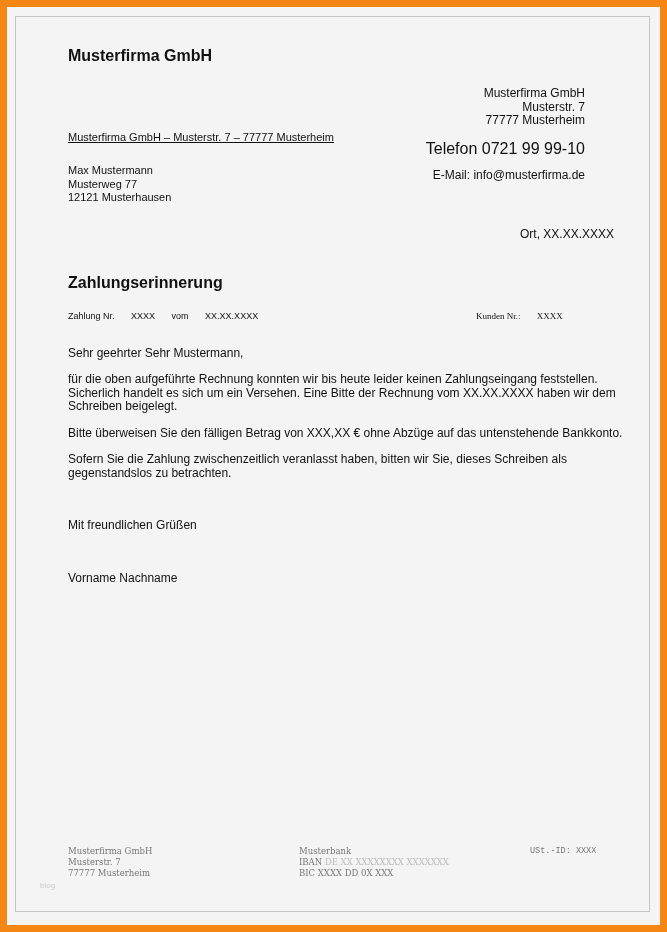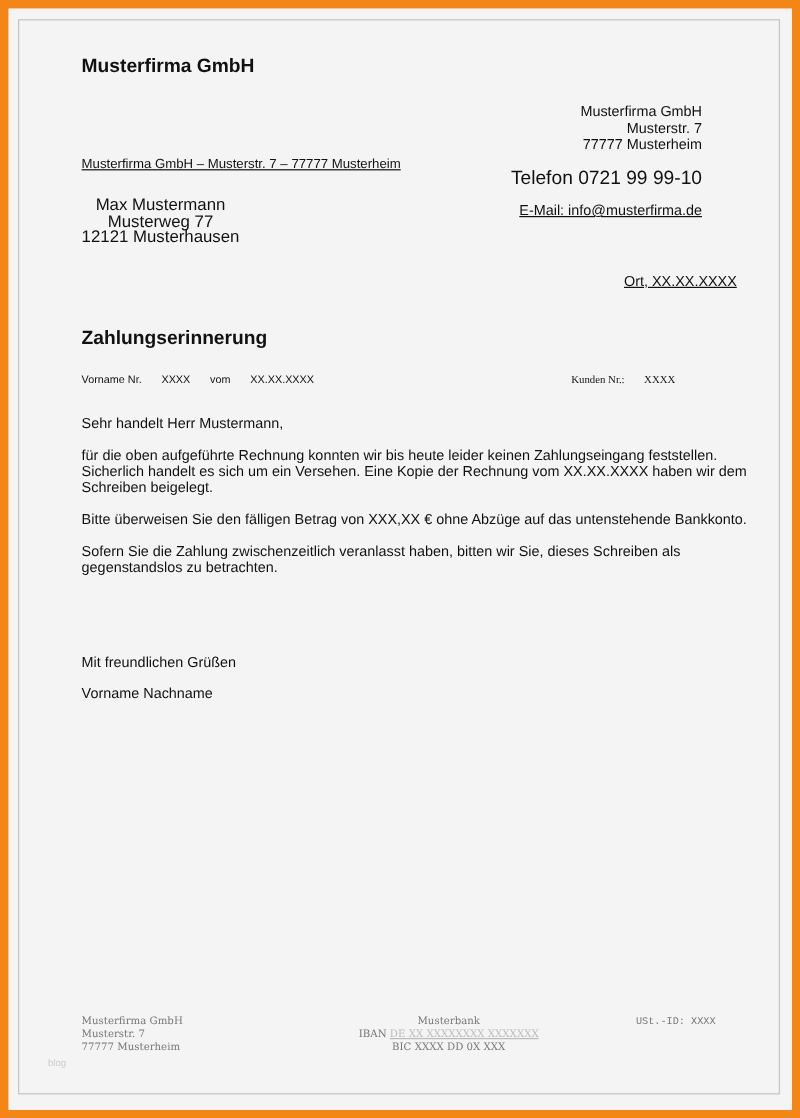--- a/index.html
+++ b/index.html
@@ -21,32 +21,32 @@
     .page {
       position: absolute; left: 15px; top: 16px; width: 635px; height: 896px;
       box-sizing: border-box;
       border: 1px solid #c4c4c4;
       background: #f4f4f4;
     }
     .abs { position: absolute; white-space: nowrap; }
     .company-title { left: 68px; top: 47px; font-size: 16px; font-weight: bold; }
     .sender-block { right: 82px; top: 87px; text-align: right; font-size: 12px; line-height: 13.5px; }
     .contact-phone { right: 82px; top: 140px; font-size: 16px; }
-    .contact-email { right: 82px; top: 168px; font-size: 12px; text-decoration: underline; }
-    .date-line { right: 53px; top: 227px; font-size: 12px; text-decoration: underline; }
+    .contact-email { right: 82px; top: 168px; font-size: 12px; }
+    .date-line { right: 53px; top: 227px; font-size: 12px; }
     .return-line { left: 68px; top: 131px; font-size: 11px; text-decoration: underline; }
-    .recipient { left: 68px; top: 164px; font-size: 14px; line-height: 13.5px; text-align: center; }
+    .recipient { left: 68px; top: 164px; font-size: 11px; line-height: 13.5px; }
     .subject { left: 68px; top: 274px; font-size: 16px; font-weight: bold; }
     .ref-row { left: 68px; top: 311px; font-size: 9px; }
     .ref-row span { margin-right: 14px; }
     .cust-row { left: 476px; top: 311px; font-size: 9px; font-family: Liberation Serif, serif; }
     .cust-row span { margin-right: 14px; }
     .body-text { left: 68px; width: 560px; font-size: 12px; line-height: 13.5px; white-space: normal; }
     .footer { font-family: "DejaVu Serif", serif; font-size: 8.5px; color: #777; line-height: 11px; }
-    .footer .iban-val { color: #bbb; text-decoration: underline; }
+    .footer .iban-val { color: #bbb; }
     .watermark { left: 40px; top: 881px; font-size: 8px; color: #ccc; }
   </style>
 </head>
 <body>
 
 <div class="frame"></div>
 <div class="page"></div>
 
 <div class="abs company-title">Musterfirma GmbH</div>
 
@@ -64,43 +64,43 @@
   <div>Max Mustermann</div>
   <div>Musterweg 77</div>
   <div>12121 Musterhausen</div>
 </div>
 
 <div class="abs date-line">Ort, XX.XX.XXXX</div>
 
 <div class="abs subject">Zahlungserinnerung</div>
 
 <div class="abs ref-row">
-  <span>Vorname Nr.</span>
+  <span>Zahlung Nr.</span>
   <span>XXXX</span>
   <span>vom</span>
   <span>XX.XX.XXXX</span>
 </div>
 <div class="abs cust-row">
   <span>Kunden Nr.:</span>
   <span>XXXX</span>
 </div>
 
-<div class="abs body-text" style="top:347px;">Sehr handelt Herr Mustermann,</div>
-<div class="abs body-text" style="top:373px;">für die oben aufgeführte Rechnung konnten wir bis heute leider keinen Zahlungseingang feststellen. Sicherlich handelt es sich um ein Versehen. Eine Kopie der Rechnung vom XX.XX.XXXX haben wir dem Schreiben beigelegt.</div>
+<div class="abs body-text" style="top:347px;">Sehr geehrter Sehr Mustermann,</div>
+<div class="abs body-text" style="top:373px;">für die oben aufgeführte Rechnung konnten wir bis heute leider keinen Zahlungseingang feststellen. Sicherlich handelt es sich um ein Versehen. Eine Bitte der Rechnung vom XX.XX.XXXX haben wir dem Schreiben beigelegt.</div>
 <div class="abs body-text" style="top:427px;">Bitte überweisen Sie den fälligen Betrag von XXX,XX € ohne Abzüge auf das untenstehende Bankkonto.</div>
 <div class="abs body-text" style="top:453px;">Sofern Sie die Zahlung zwischenzeitlich veranlasst haben, bitten wir Sie, dieses Schreiben als gegenstandslos zu betrachten.</div>
-<div class="abs body-text" style="top:519px;margin-top:27px;">Mit freundlichen Grüßen</div>
+<div class="abs body-text" style="top:519px;">Mit freundlichen Grüßen</div>
 <div class="abs body-text" style="top:572px;">Vorname Nachname</div>
 
 <div class="abs footer" style="left:68px; top:846px;">
   <div>Musterfirma GmbH</div>
   <div>Musterstr. 7</div>
   <div>77777 Musterheim</div>
 </div>
-<div class="abs footer" style="left:299px; top:846px;text-align:center;">
+<div class="abs footer" style="left:299px; top:846px;">
   <div>Musterbank</div>
   <div>
     <span>IBAN</span>
     <span class="iban-val">DE XX XXXXXXXX XXXXXXX</span>
   </div>
   <div>BIC XXXX DD 0X XXX</div>
 </div>
 <div class="abs footer" style="left:530px; top:846px;font-family:Liberation Mono, monospace;">USt.-ID: XXXX</div>
 
 <div class="abs watermark">blog</div>

